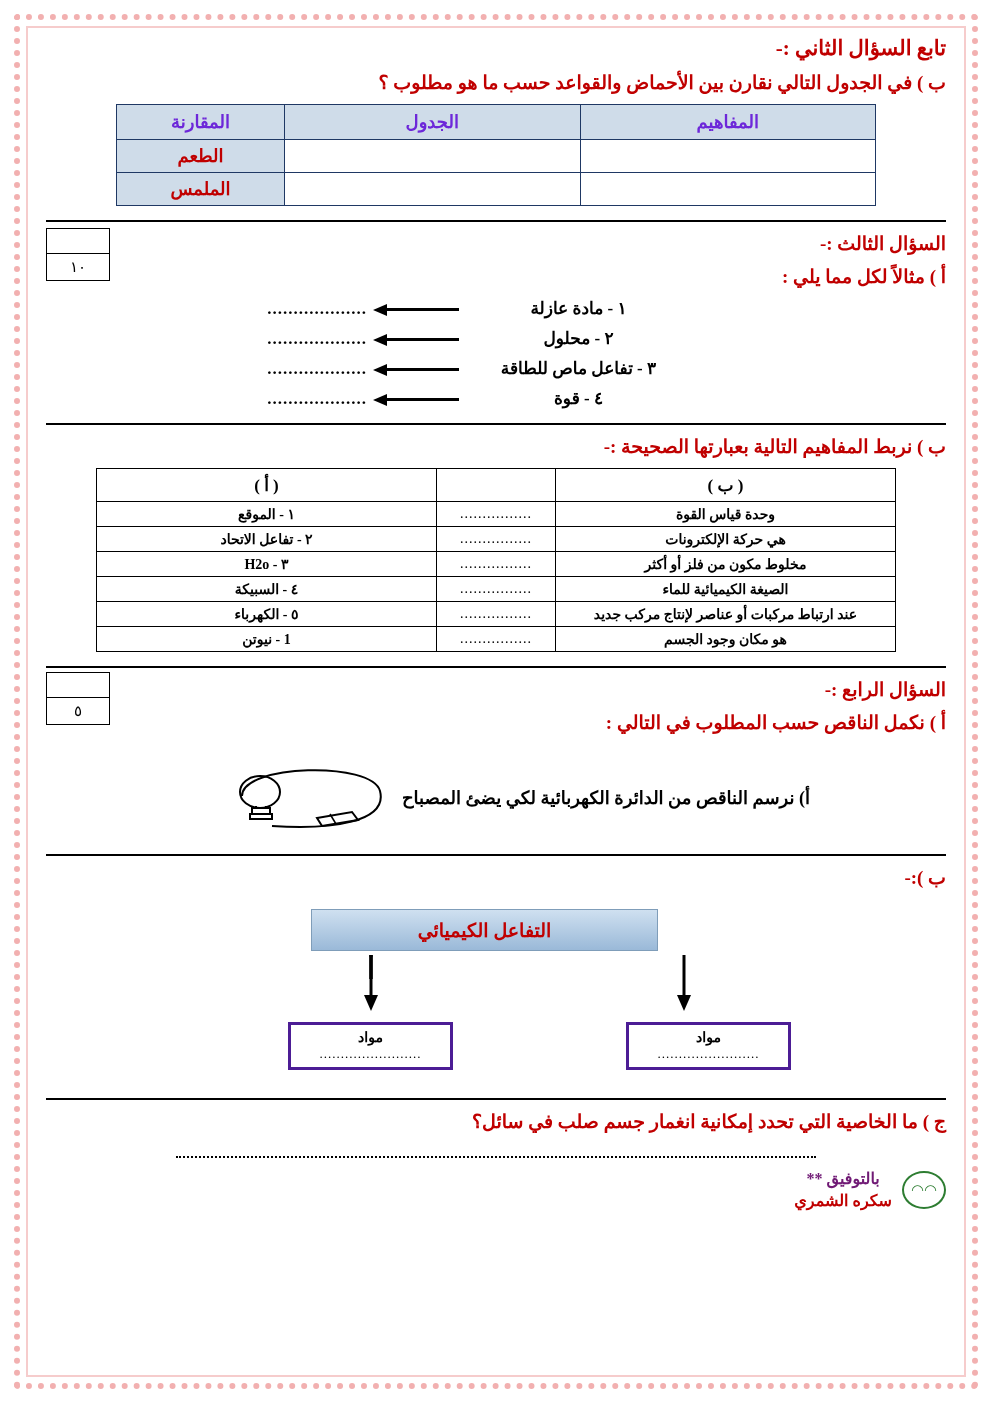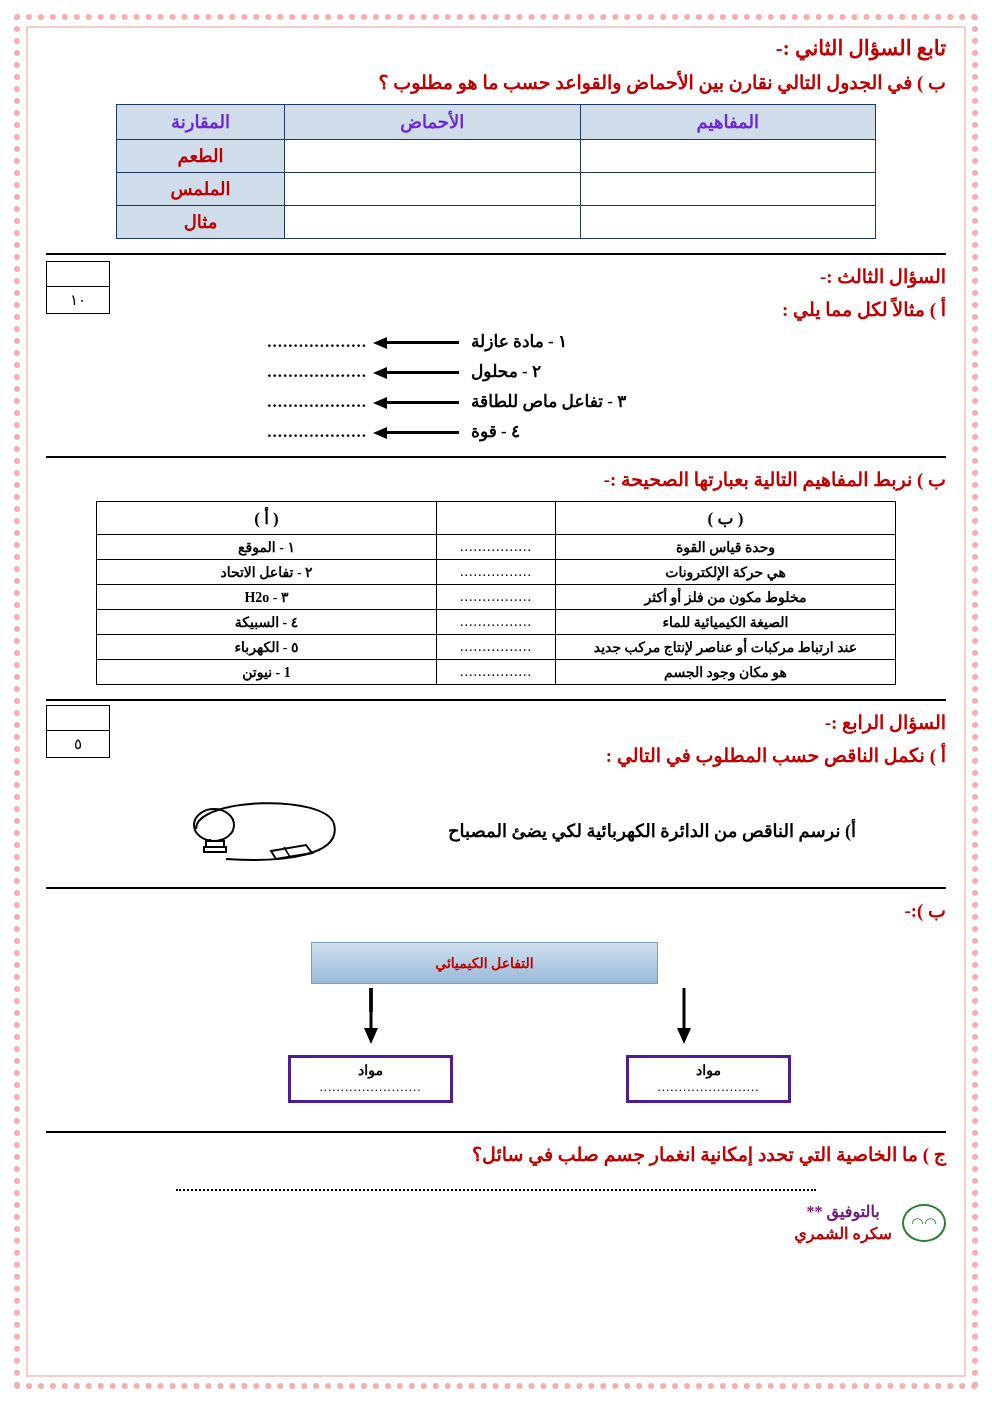--- a/index.html
+++ b/index.html
@@ -78,21 +78,21 @@
   }
   .scorebox .top{height:24px;border-bottom:1px solid #000;}
   .scorebox .bot{height:26px;line-height:26px;}
   
   .arrow-row{
     display:flex;align-items:center;justify-content:flex-start;
     margin:0 0 9px 0;
     font-size:17px;font-weight:bold;color:#000;
     direction:rtl;
   }
-  .arrow-row .lbl{width:215px;text-align:left;padding-left:6px;}
+  .arrow-row .lbl{width:215px;text-align:center;padding-left:6px;}
   .arrow-row .arrow{
     width:86px;height:10px;position:relative;margin:0 6px;
   }
   .arrow-row .arrow:before{
     content:"";position:absolute;top:4px;right:0;left:12px;height:3px;background:#000;
   }
   .arrow-row .arrow:after{
     content:"";position:absolute;left:0;top:0;
     border-top:6px solid transparent;border-bottom:6px solid transparent;
     border-right:14px solid #000;
@@ -112,33 +112,33 @@
     font-size:14px;
     height:22px;
     text-align:center;
     padding:1px 4px;
     font-weight:bold;
   }
   table.match thead th{height:30px;font-size:17px;}
   table.match .mid{width:110px;font-weight:normal;letter-spacing:1px;}
   
   .circuit-row{
-    display:flex;align-items:center;justify-content:space-between;
+    display:flex;align-items:center;justify-content:center;
     margin-top:22px;
   }
   .circuit-text{font-size:18px;font-weight:bold;color:#000;}
   
   .diagram{
     position:relative;height:185px;margin-top:6px;
   }
   .topbox{
     position:absolute;left:265px;top:10px;width:345px;height:40px;
     background:linear-gradient(to bottom,#cfe0f0,#9ab9d8);
     border:1px solid #7f9db9;
-    color:#c00000;font-weight:bold;font-size:14px;
+    color:#c00000;font-weight:bold;font-size:19px;
     display:flex;align-items:center;justify-content:center;
   }
   .leafbox{
     position:absolute;top:123px;width:165px;height:48px;
     border:3px solid #4c1d95;background:#fff;
     font-size:14px;font-weight:bold;text-align:center;
     padding-top:4px;box-sizing:border-box;
   }
   .leafbox .d{font-weight:normal;letter-spacing:1px;font-size:13px;}
   .leafbox.left{left:242px;}
@@ -167,39 +167,34 @@
 <div class="sheet">
 
   <h1 class="title">تابع السؤال الثاني :-</h1>
 
   <div class="line">ب ) في الجدول التالي نقارن بين الأحماض والقواعد حسب ما هو مطلوب  ؟</div>
 
   <table class="cmp">
     <thead>
       <tr>
         <th>المفاهيم</th>
-        <th>الأحماض</th>
+        <th>الجدول</th>
         <th style="width:165px">المقارنة</th>
       </tr>
     </thead>
     <tbody>
       <tr>
         <td></td>
         <td></td>
         <td class="rowhead">الطعم</td>
       </tr>
       <tr>
         <td></td>
         <td></td>
         <td class="rowhead">الملمس</td>
-      </tr>
-      <tr>
-        <td></td>
-        <td></td>
-        <td class="rowhead">مثال</td>
       </tr>
     </tbody>
   </table>
 
   <hr class="sep">
 
   <div style="position:relative;">
     <div class="scorebox" style="right:auto;left:0;top:-4px;">
       <div class="top"></div>
       <div class="bot">١٠</div>

